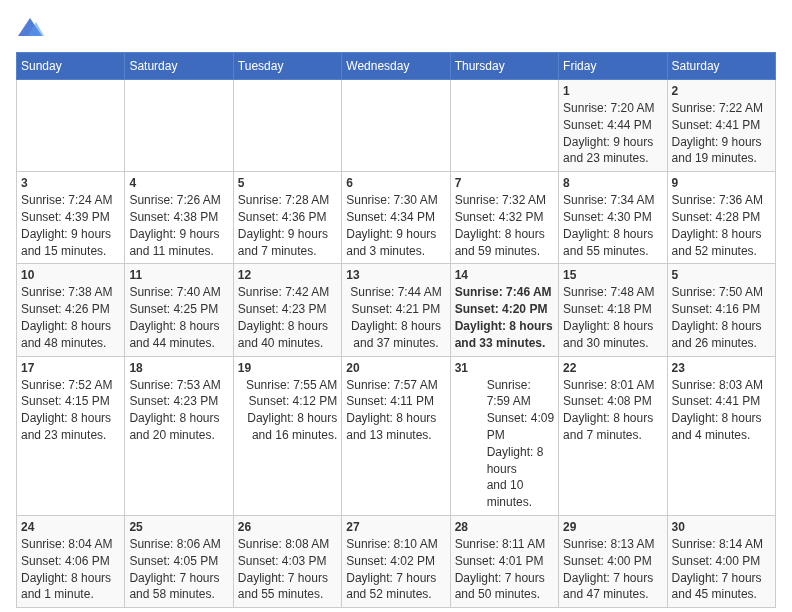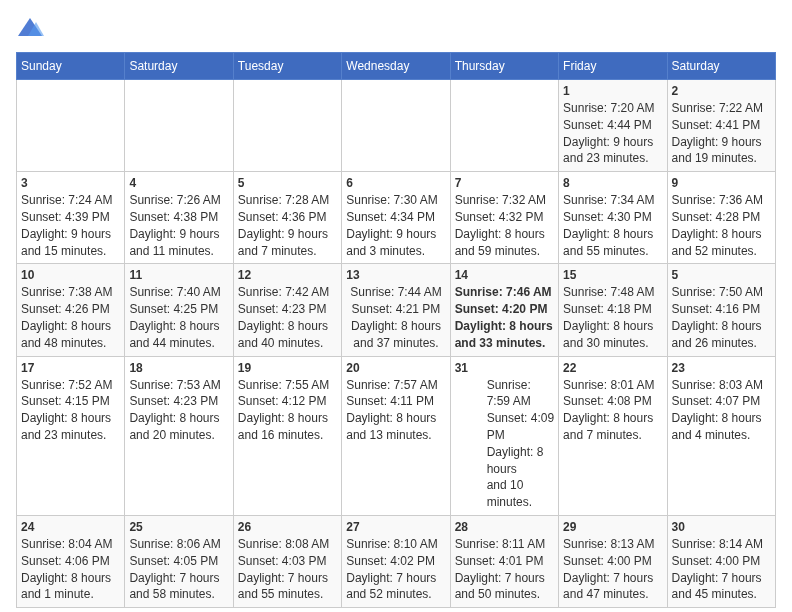--- a/index.html
+++ b/index.html
@@ -253,21 +253,21 @@
         </td>
         <td>
           <span class="day-num">18</span>
           <div class="day-info" style="white-space: pre-line;">Sunrise: 7:53 AM
 Sunset: 4:23 PM
 Daylight: 8 hours
 and 20 minutes.</div>
         </td>
         <td>
           <span class="day-num">19</span>
-          <div class="day-info" style="white-space: pre-line;">Sunrise: 7:55 AM
+          <div class="day-info" style="white-space: pre-line; text-align: right;">Sunrise: 7:55 AM
 Sunset: 4:12 PM
 Daylight: 8 hours
 and 16 minutes.</div>
         </td>
         <td>
           <span class="day-num">20</span>
           <div class="day-info" style="white-space: pre-line;">Sunrise: 7:57 AM
 Sunset: 4:11 PM
 Daylight: 8 hours
 and 13 minutes.</div>
@@ -282,21 +282,21 @@
         <td>
           <span class="day-num">22</span>
           <div class="day-info" style="white-space: pre-line;">Sunrise: 8:01 AM
 Sunset: 4:08 PM
 Daylight: 8 hours
 and 7 minutes.</div>
         </td>
         <td>
           <span class="day-num">23</span>
           <div class="day-info" style="white-space: pre-line;">Sunrise: 8:03 AM
-Sunset: 4:07 PM
+Sunset: 4:41 PM
 Daylight: 8 hours
 and 4 minutes.</div>
         </td>
       </tr>
       <tr>
         <td>
           <span class="day-num">24</span>
           <div class="day-info" style="white-space: pre-line;">Sunrise: 8:04 AM
 Sunset: 4:06 PM
 Daylight: 8 hours

